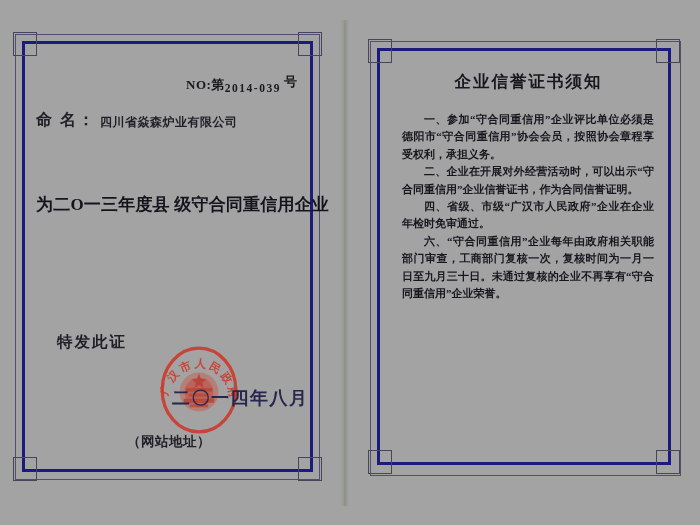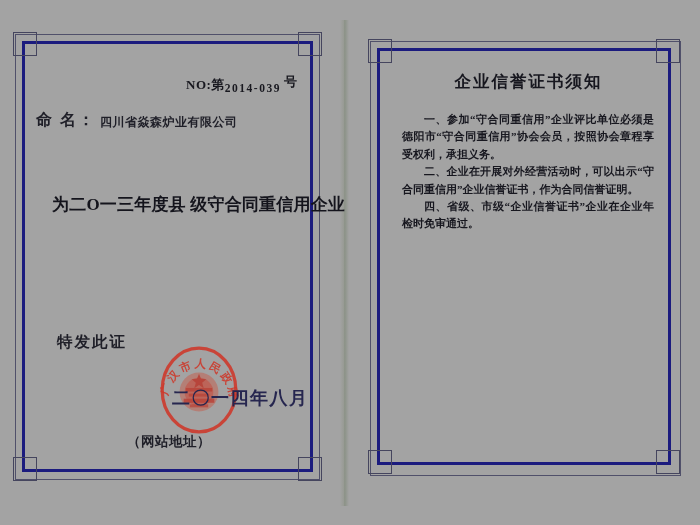--- a/index.html
+++ b/index.html
@@ -32,21 +32,21 @@
   .abs { position:absolute; }
   .serial { left:186px; top:76px; font-size:13px; font-weight:bold; letter-spacing:0.5px; color:#18181f; white-space:nowrap; }
   .serial .num    { font-size:11.5px; position:relative; top:3px; letter-spacing:1.5px; }
   .serial .suffix { position:relative; top:-3px; margin-left:3px; }
   .name-line { left:36px; top:110px; white-space:nowrap; }
   .name-line .lbl { font-size:16px; font-weight:bold; letter-spacing:2px; }
   .name-line .val { font-size:12px; font-weight:bold; position:relative; top:1px; margin-left:4px; letter-spacing:0.5px; }
   .award-line {
     left:36px; top:193px; width:284px;
     font-size:17px; font-weight:bold; letter-spacing:0.2px;
-    color:#14141c; white-space:nowrap;margin-left:16px;
+    color:#14141c; white-space:nowrap;
   }
   .issue-line { left:57px; top:307px; font-size:15.5px; font-weight:bold; letter-spacing:2px;margin-top:25px; }
   .date-line {
     left:145px; top:386px; z-index:6;
     font-size:18px; font-weight:bold; letter-spacing:1.5px;
     color:#26264f; white-space:nowrap;margin-left:27px;
   }
   .validity-line { left:127px; top:433px; font-size:13.5px; font-weight:bold; letter-spacing:0.5px; }
   .seal-box { left:158px; top:345px; width:82px; height:90px; z-index:4; }
   
@@ -117,17 +117,18 @@
     <div class="corner" style="left:368px; top:39px;"></div>
     <div class="corner" style="left:656px; top:39px;"></div>
     <div class="corner" style="left:368px; top:450px;"></div>
     <div class="corner" style="left:656px; top:450px;"></div>
 
     <div class="abs notice-title">企业信誉证书须知</div>
 
     <div class="abs notice-body">
       <p>一、参加“守合同重信用”企业评比单位必须是德阳市“守合同重信用”协会会员，按照协会章程享受权利，承担义务。</p>
       <p>二、企业在开展对外经营活动时，可以出示“守合同重信用”企业信誉证书，作为合同信誉证明。</p>
-      <p>四、省级、市级“企业信誉证书”企业在企业年检时免审通过。</p>
+      <p>四、省级、市级“广汉市人民政府”企业在企业年检时免审通过。</p>
+      <p>六、“守合同重信用”企业每年由政府相关职能部门审查，工商部门复核一次，复核时间为一月一日至九月三十日。未通过复核的企业不再享有“守合同重信用”企业荣誉。</p>
     </div>
   </div>
 
 </div>
 
 </body></html>

